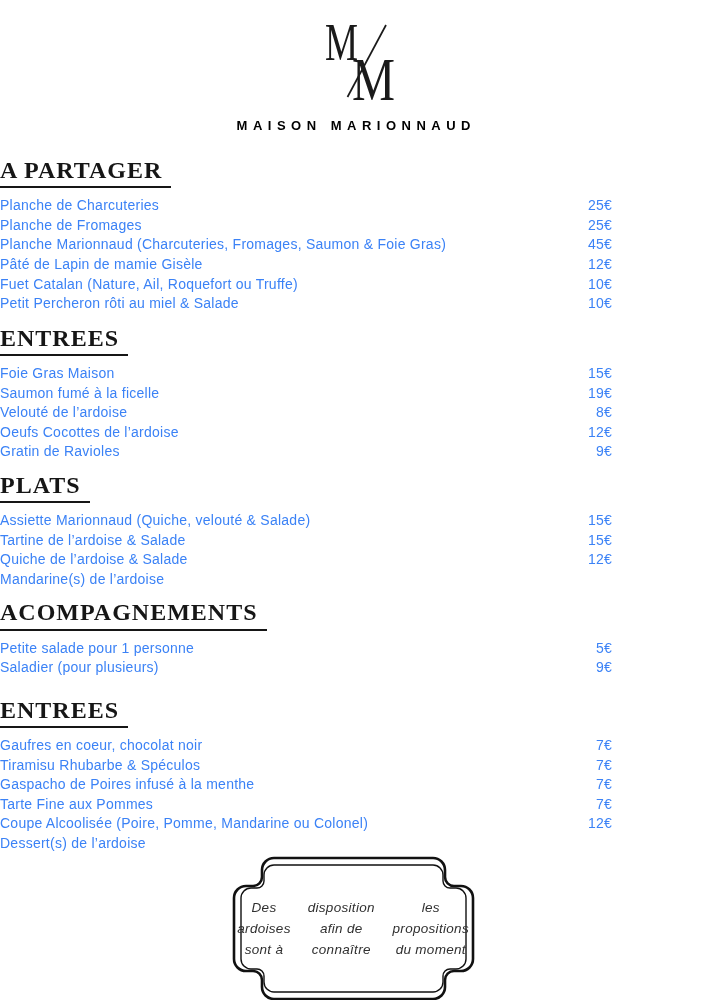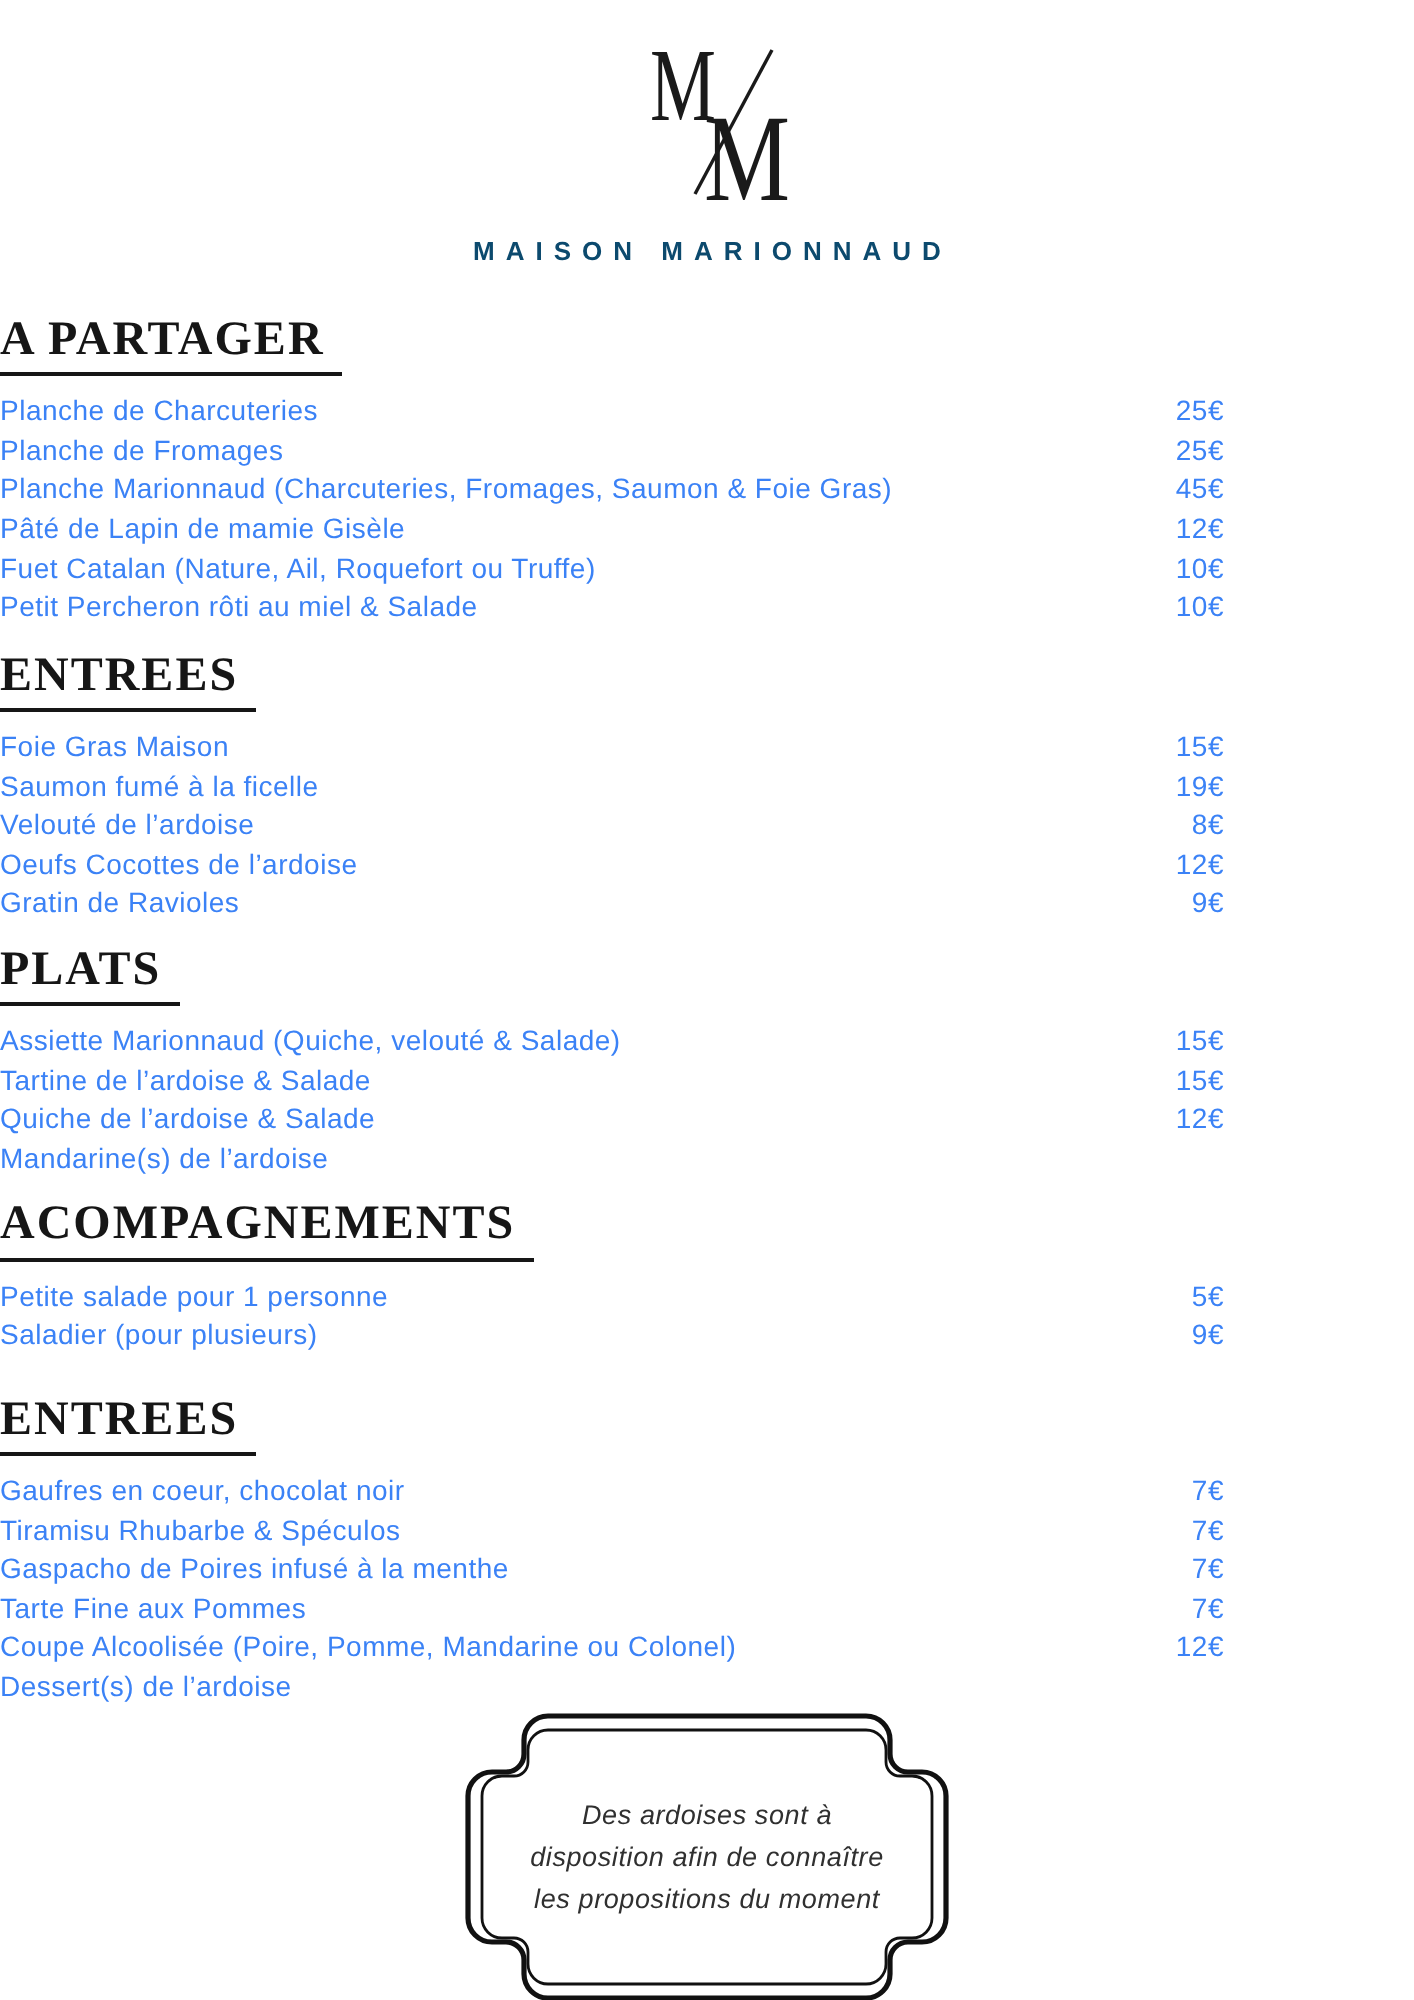--- a/index.html
+++ b/index.html
@@ -12,21 +12,21 @@
   }
   .page { width:707px; height:1000px; background:#ffffff; }
 
   
   .brand { text-align:center; }
   .logo-svg { display:block; margin:10px auto 0; }
   .brand-name {
     margin-top:13px;
     font-size:13px; font-weight:700;
     letter-spacing:5.5px; text-indent:5.5px;
-    color:#0c4a6e;
+    color:#000000;
   }
 
   
   .menu { width:612px; margin-left:0; }
   section.menu-section { display:block; }
   section.menu-section:nth-of-type(1) { margin-top:25px; }
   section.menu-section:nth-of-type(2) { margin-top:12px; }
   section.menu-section:nth-of-type(3) { margin-top:11px; }
   section.menu-section:nth-of-type(4) { margin-top:11px; }
   section.menu-section:nth-of-type(5) { margin-top:20px; }
@@ -53,21 +53,21 @@
 
   
   .note-frame {
     position:relative;
     width:243px; height:145px;
     margin:2px auto 0;
   }
   .note-frame svg { position:absolute; left:0; top:0; }
   .note-text {
     position:absolute; inset:0;
-    display:flex; flex-direction:column;
+    display:flex; 
     align-items:center; justify-content:center;
     text-align:center;
     font-style:italic;
     font-size:13.5px; line-height:21px; letter-spacing:0.3px;
     color:#303030;
   }
 </style>
 </head>
 <body>
 

